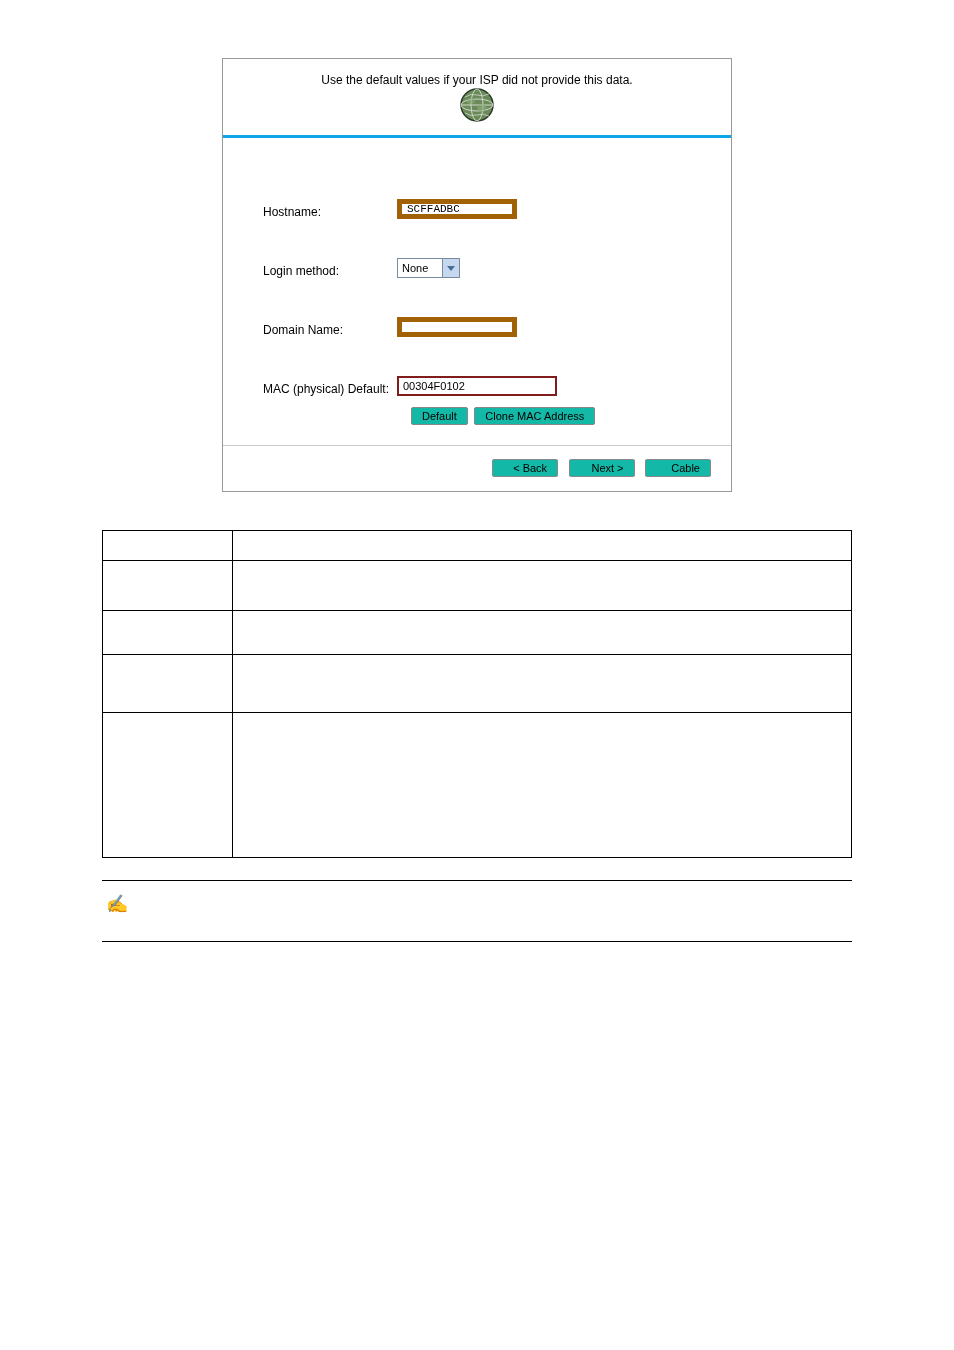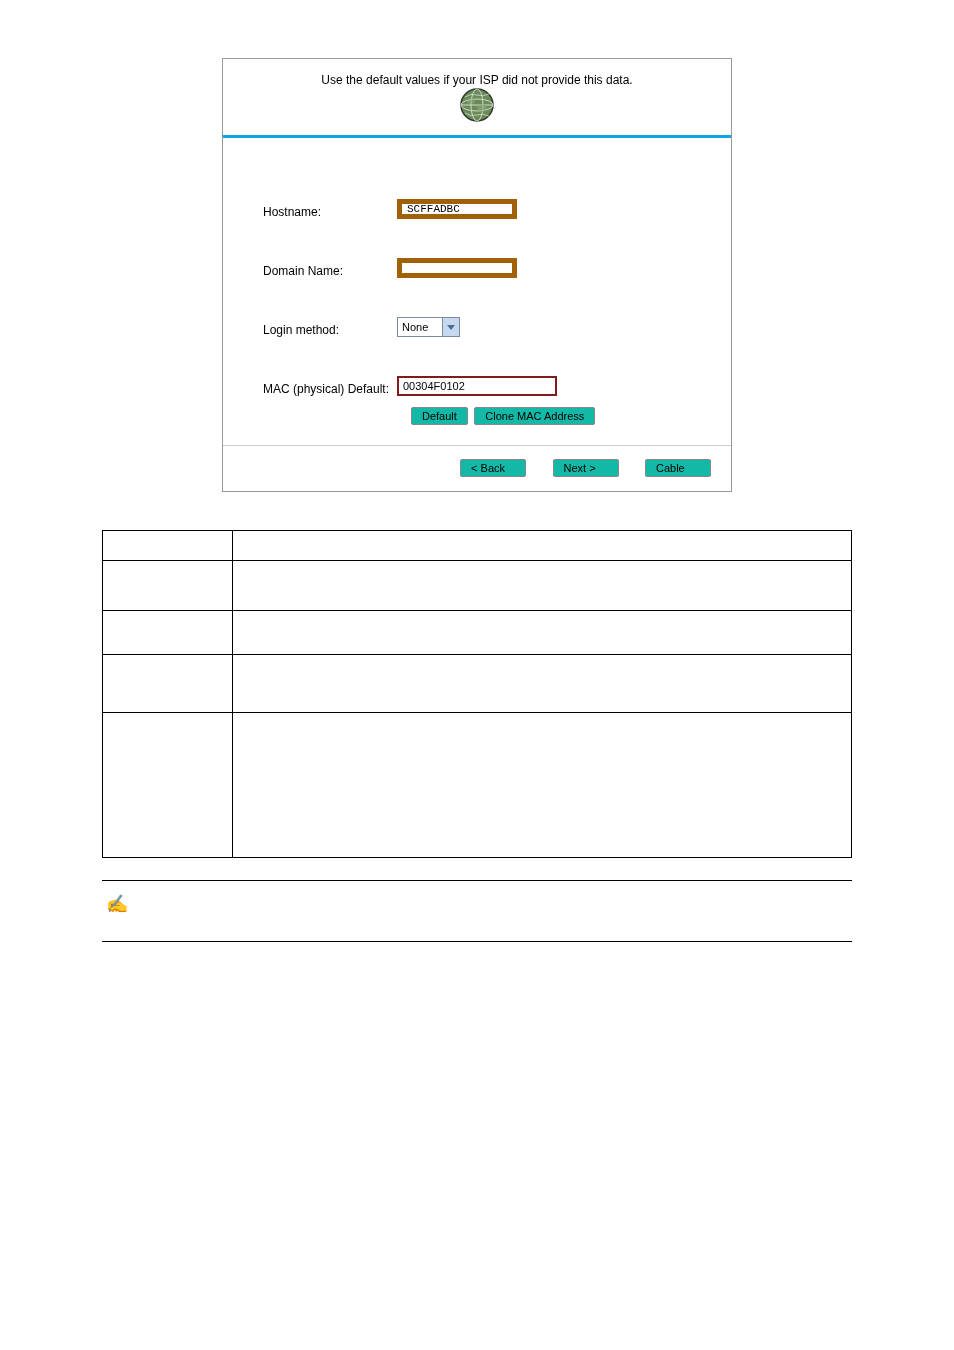--- a/index.html
+++ b/index.html
@@ -16,21 +16,21 @@
     .form-label { width: 160px; font-size: 12px; color: #000; padding-left: 26px; }
     .text-input { width: 120px; height: 20px; border: 5px solid #a16207; font-size: 11px; padding: 1px 5px; font-family: Liberation Mono, monospace; }
     .select-wrap { display: flex; align-items: center; }
     .select-box { width: 46px; height: 20px; border: 1px solid #7a8aa0; font-size: 11px; padding: 1px 4px; display: flex; align-items: center; background: #fff; }
     .select-arrow { width: 17px; height: 20px; background: #c6d8ef; border: 1px solid #7a8aa0; border-left: none; display: flex; align-items: center; justify-content: center; }
     .mac-input { width: 160px; height: 20px; border: 2px solid #7f1d1d; font-size: 11px; padding: 1px 4px; font-family: Arial; }
     .mac-buttons { margin-left: 174px; margin-top: 2px; }
     .btn { display: inline-block; border: 1px solid #888; background: #14b8a6; font-size: 11px; padding: 2px 10px; font-family: Arial; cursor: pointer; border-radius: 2px; margin-right: 2px; }
     
     .wizard-footer { border-top: 1px solid #ccc; padding: 12px 18px 14px; text-align: right; }
-    .wizard-footer .btn { width: 66px; text-align: left; margin-left: 20px; }
+    .wizard-footer .btn { width: 66px; text-align: right; margin-left: 4px; }
     
     .desc-table { width: 750px; margin: 38px auto 0; border-collapse: collapse; border: 1px solid #000; }
     .desc-table td, .desc-table th { border: 1px solid #000; padding: 8px 10px; vertical-align: top; }
     .desc-table .col1 { width: 130px; }
     .desc-table th { text-align: center; font-weight: normal; height: 30px; }
     .desc-table tr.h1 td { height: 50px; }
     .desc-table tr.h2 td { height: 44px; }
     .desc-table tr.h3 td { height: 58px; }
     .desc-table tr.h4 td { height: 145px; }
     
@@ -58,33 +58,33 @@
       </svg>
     </div>
   </div>
 
   <div class="form-body">
     <div class="form-row">
       <div class="form-label">Hostname:</div>
       <input class="text-input" value="SCFFADBC" style="">
     </div>
     <div class="form-row">
-      <div class="form-label">Domain Name:</div>
-      <input class="text-input" value="" style="">
-    </div>
-    <div class="form-row">
       <div class="form-label">Login method:</div>
       <div class="select-wrap">
         <div class="select-box">None</div>
         <div class="select-arrow">
           <svg width="8" height="5" viewBox="0 0 8 5">
               <path d="M0 0 L8 0 L4 5 Z" fill="#4a6a9a"></path>
             </svg>
         </div>
       </div>
+    </div>
+    <div class="form-row">
+      <div class="form-label">Domain Name:</div>
+      <input class="text-input" value="" style="">
     </div>
     <div class="form-row">
       <div class="form-label">MAC (physical) Default:</div>
       <input class="mac-input" value="00304F0102" style="">
     </div>
     <div class="mac-buttons">
       <button class="btn">Default</button>
       <button class="btn">Clone MAC Address</button>
     </div>
   </div>

